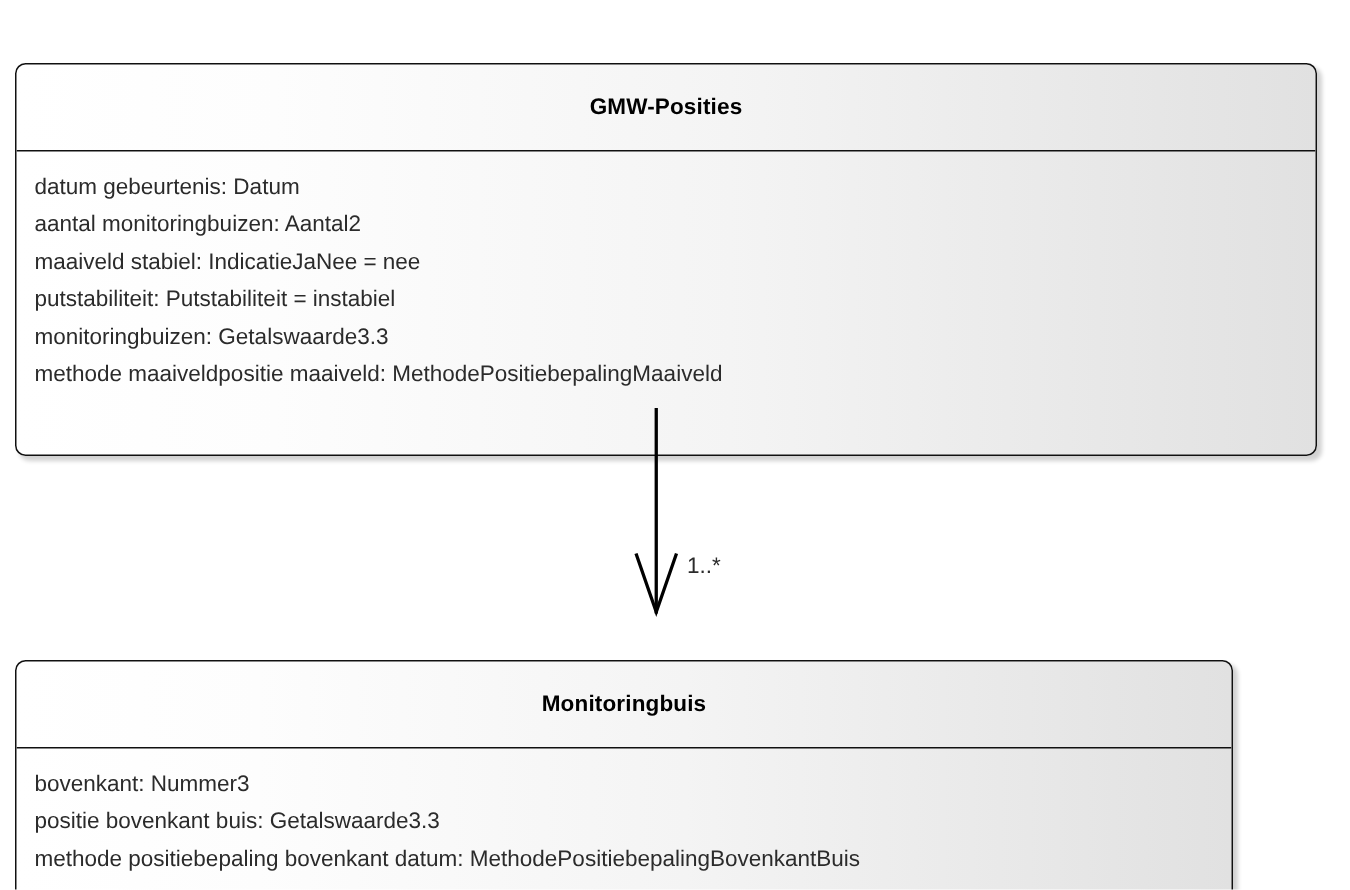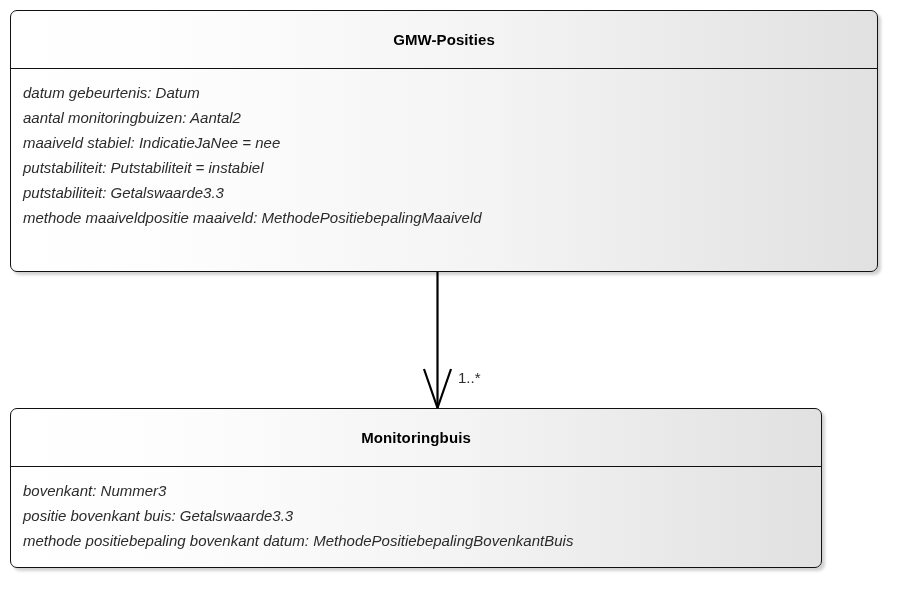--- a/index.html
+++ b/index.html
@@ -26,20 +26,21 @@
 
   
   .uml-class {
     position: absolute;
     box-sizing: border-box;
     border: 1.5px solid #101010;
     border-radius: 7px;
     background: linear-gradient(to right, #ffffff 0%, #fdfdfd 20%, #f4f4f4 55%, #e6e6e6 88%, #e1e1e1 100%);
     box-shadow: 3px 3px 3px rgba(0,0,0,0.18);
     overflow: hidden;
+    margin-top: 32px;
   }
 
   .uml-class-header {
     box-sizing: border-box;
     height: 58px;
     display: flex;
     align-items: center;
     justify-content: center;
     border-bottom: 1.5px solid #101010;
   }
@@ -56,21 +57,20 @@
   .uml-class-body {
     box-sizing: border-box;
     padding: 11px 0 10px 12px;
   }
 
   .uml-attribute {
     font-size: 15px;
     line-height: 25px;
     color: #2b2b2b;
     white-space: nowrap;
-    font-style: italic;
   }
 
   
   #class-gmw-posities {
     left: 10px;
     top: 10px;
     width: 868px;
     height: 262px;
   }
   #class-monitoringbuis {
@@ -106,21 +106,21 @@
 
   <div class="uml-class" id="class-gmw-posities">
     <div class="uml-class-header">
       <span class="uml-class-name">GMW-Posities</span>
     </div>
     <div class="uml-class-body">
       <div class="uml-attribute">datum gebeurtenis: Datum</div>
       <div class="uml-attribute">aantal monitoringbuizen: Aantal2</div>
       <div class="uml-attribute">maaiveld stabiel: IndicatieJaNee = nee</div>
       <div class="uml-attribute">putstabiliteit: Putstabiliteit = instabiel</div>
-      <div class="uml-attribute">putstabiliteit: Getalswaarde3.3</div>
+      <div class="uml-attribute">monitoringbuizen: Getalswaarde3.3</div>
       <div class="uml-attribute">methode maaiveldpositie maaiveld: MethodePositiebepalingMaaiveld</div>
     </div>
   </div>
 
   <svg id="association-connector" viewBox="0 0 900 593">
     <line x1="437.5" y1="272" x2="437.5" y2="409" stroke="#000000" stroke-width="2.2"></line>
     <polyline points="424,369 437.5,408 451,369" fill="none" stroke="#000000" stroke-width="2.2" stroke-linecap="butt" stroke-linejoin="miter"></polyline>
   </svg>
   <span class="assoc-multiplicity">1..*</span>
 

